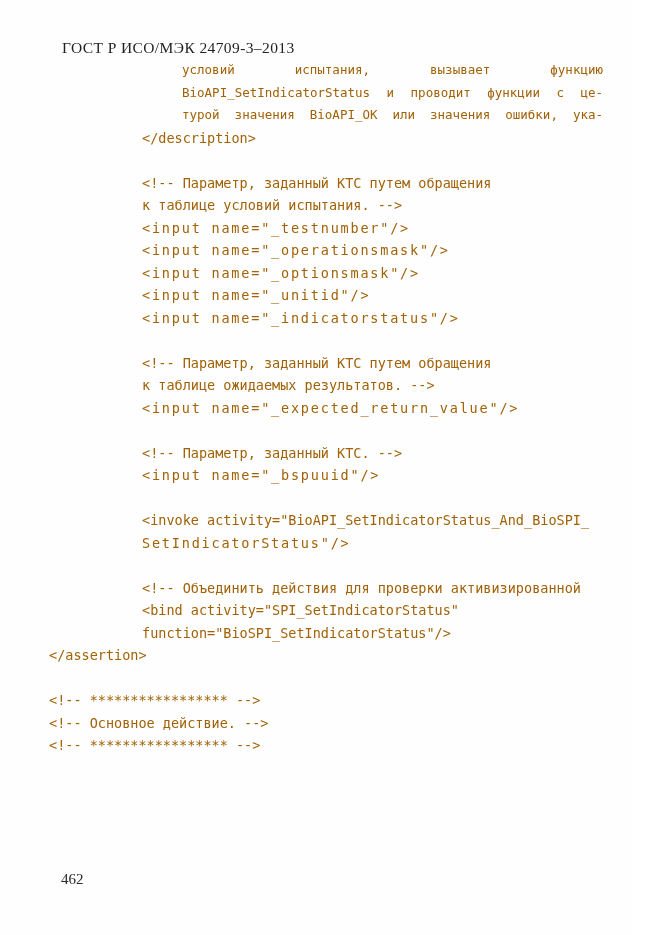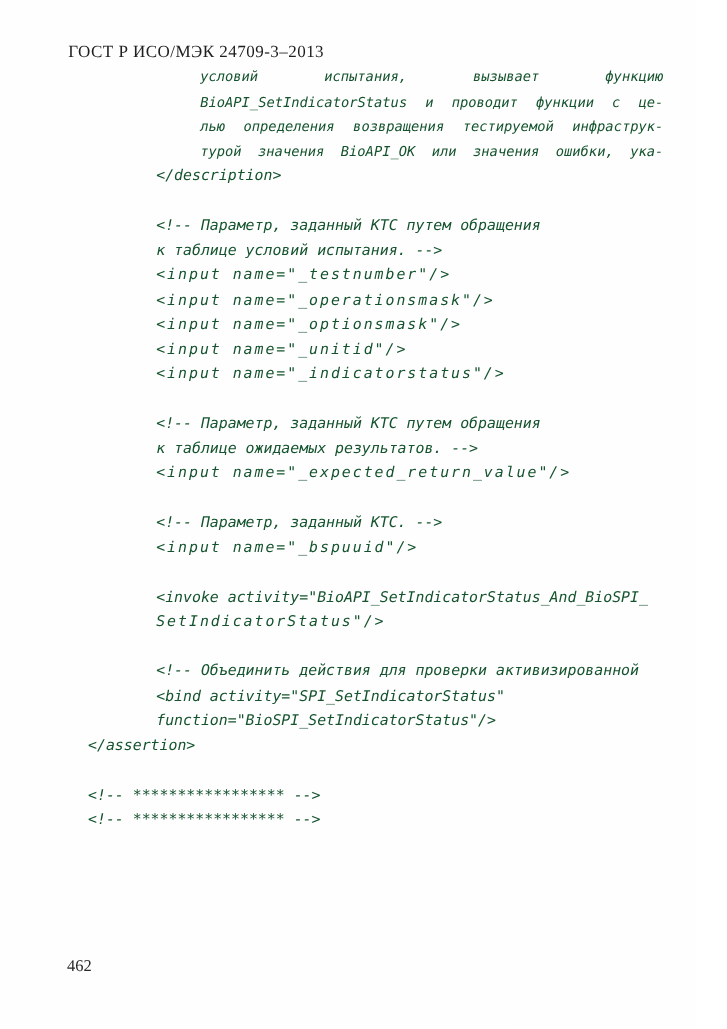--- a/index.html
+++ b/index.html
@@ -28,26 +28,25 @@
   .code-block {
     position: absolute;
     left: 0;
     top: 59px;
     width: 661px;
   }
   .line {
     height: 22.5px;
     line-height: 22.5px;
     font-size: 13.5px;
-    color: #14532d;
+    color: #a16207;
     white-space: pre;
-    font-style: italic;
   }
   
-  .indent-outer { padding-left: 80px; }
+  .indent-outer { padding-left: 49px; }
   .indent-inner { padding-left: 142px; }
   .indent-desc  {
     margin-left: 182px;
     width: 421px;
     font-size: 12.5px;
     white-space: normal;
   }
   
   .jl {
     text-align: justify;
@@ -66,21 +65,20 @@
 </style>
 </head>
 <body>
 
 <div class="page">
   <div class="running-header">ГОСТ Р ИСО/МЭК 24709-3–2013</div>
 
   <div class="code-block">
       <div class="line indent-desc jl">условий испытания, вызывает функцию</div>
       <div class="line indent-desc jl">BioAPI_SetIndicatorStatus и проводит функции с це-</div>
-      <div class="line indent-desc jl">лью определения возвращения тестируемой инфраструк-</div>
       <div class="line indent-desc jl">турой значения BioAPI_OK или значения ошибки, ука-</div>
       <div class="line indent-inner">&lt;/description&gt;</div>
       <div class="line indent-inner">&nbsp;</div>
       <div class="line indent-inner">&lt;!-- Параметр, заданный КТС путем обращения</div>
       <div class="line indent-inner">к таблице условий испытания. --&gt;</div>
       <div class="line indent-inner wide">&lt;input name="_testnumber"/&gt;</div>
       <div class="line indent-inner wide">&lt;input name="_operationsmask"/&gt;</div>
       <div class="line indent-inner wide">&lt;input name="_optionsmask"/&gt;</div>
       <div class="line indent-inner wide">&lt;input name="_unitid"/&gt;</div>
       <div class="line indent-inner wide">&lt;input name="_indicatorstatus"/&gt;</div>
@@ -94,17 +92,18 @@
       <div class="line indent-inner">&nbsp;</div>
       <div class="line indent-inner">&lt;invoke activity="BioAPI_SetIndicatorStatus_And_BioSPI_</div>
       <div class="line indent-inner wide">SetIndicatorStatus"/&gt;</div>
       <div class="line indent-inner">&nbsp;</div>
       <div class="line indent-inner">&lt;!-- Объединить действия для проверки активизированной</div>
       <div class="line indent-inner">&lt;bind activity="SPI_SetIndicatorStatus"</div>
       <div class="line indent-inner">function="BioSPI_SetIndicatorStatus"/&gt;</div>
       <div class="line indent-outer">&lt;/assertion&gt;</div>
       <div class="line indent-outer">&nbsp;</div>
       <div class="line indent-outer">&lt;!-- ***************** --&gt;</div>
+      <div class="line indent-outer">&lt;!-- Основное действие. --&gt;</div>
       <div class="line indent-outer">&lt;!-- ***************** --&gt;</div>
     </div>
 
   <div class="page-number">462</div>
 </div>
 
 </body></html>

